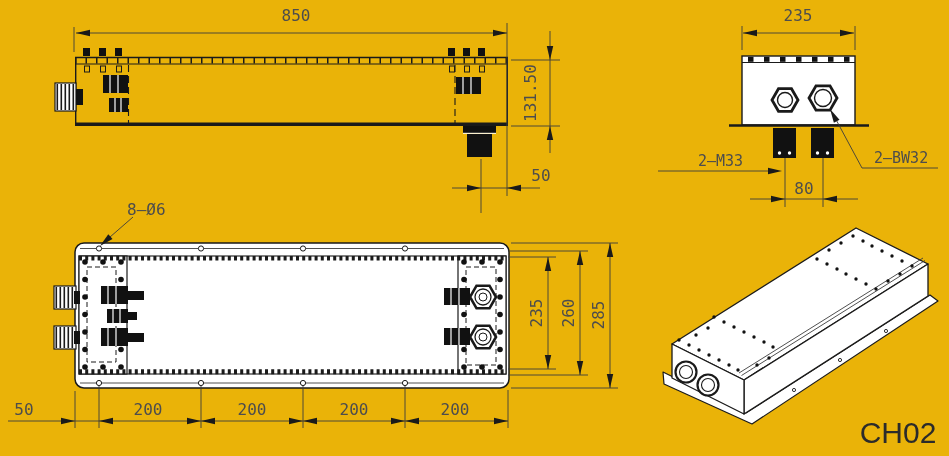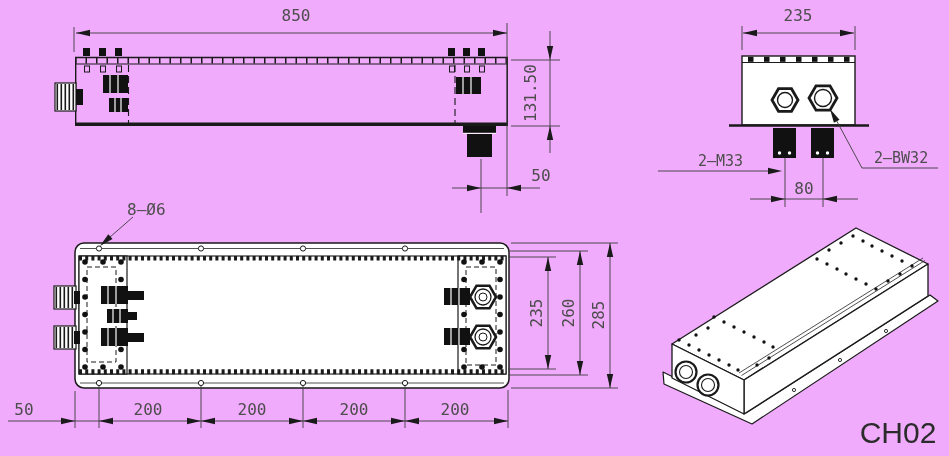--- a/index.html
+++ b/index.html
@@ -1,16 +1,16 @@
 <!DOCTYPE html>
 <html><head>
 <meta charset="utf-8">
 <style>
   html,body{margin:0;padding:0;background:#ffffff;}
-  .page{position:relative;width:949px;height:456px;background:#f0abfc;overflow:hidden;
+  .page{position:relative;width:949px;height:456px;background:#eab308;overflow:hidden;
         font-family:"DejaVu Sans Mono", monospace;}
   svg{display:block;}
   .dim-text{fill:#4d4d4d;font-family:"DejaVu Sans Mono", monospace;font-size:16px;}
   .dim-text-sm{fill:#4d4d4d;font-family:"DejaVu Sans Mono", monospace;font-size:15px;}
   .code-text{fill:#2b2b2b;font-family:"Liberation Sans", sans-serif;font-size:30px;}
   .thin{stroke:#3c3c3c;stroke-width:0.9;fill:none;}
   .main{stroke:#1a1a1a;stroke-width:1.4;fill:none;}
   .mainfill{stroke:#1a1a1a;stroke-width:1.3;fill:#ffffff;}
   .arrow{fill:#1a1a1a;stroke:none;}
   .blk{fill:#111111;stroke:none;}

